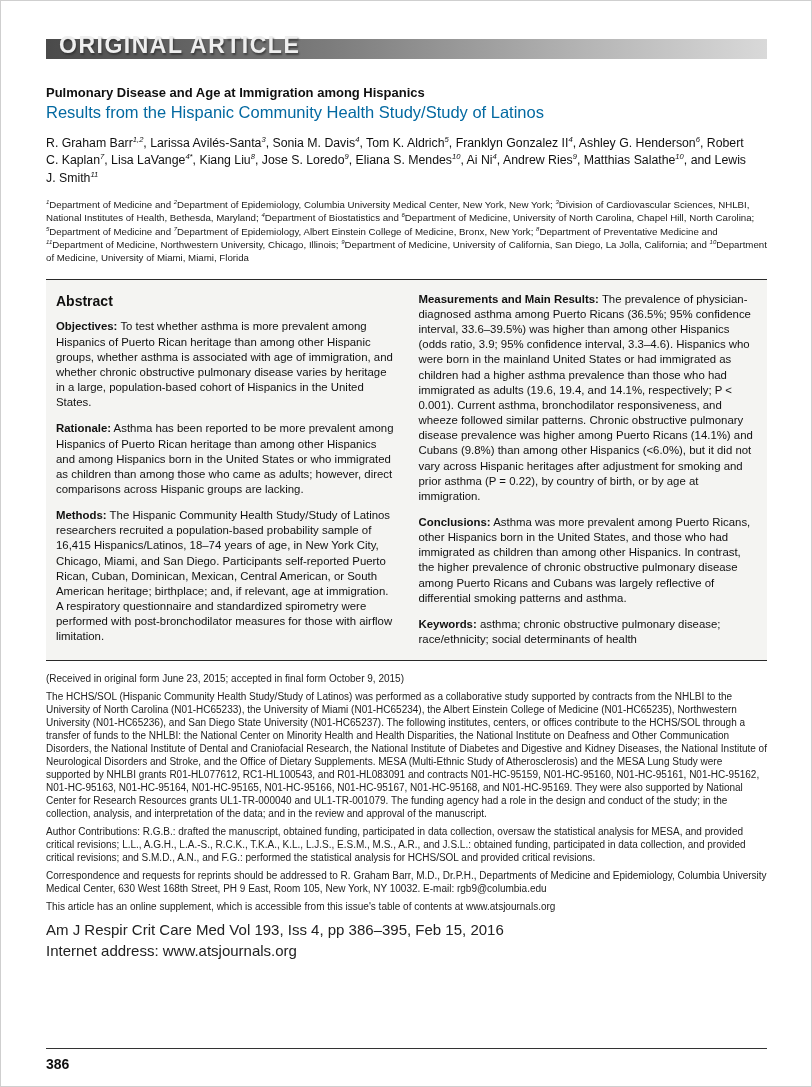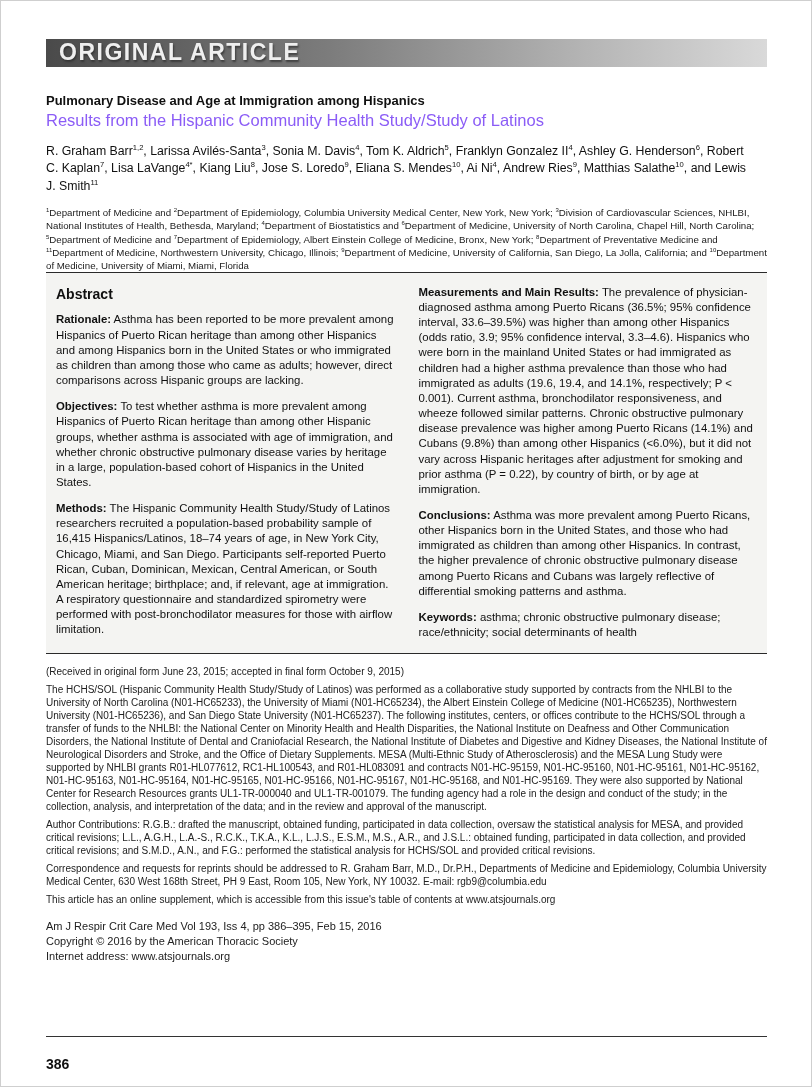--- a/index.html
+++ b/index.html
@@ -9,55 +9,56 @@
     margin:0 auto;
     background:#ffffff;
     border:1px solid #cfcfcf;
     box-sizing:border-box;
     padding:38px 44px 0 45px;
     overflow:hidden;
     font-family:"Liberation Sans", sans-serif;
     color:#111;
   }
   .banner{
-    height:28px;
+    height:20px;
     background:linear-gradient(to right,#4a4a4a 0%,#7d7d7d 40%,#b5b5b5 75%,#d9d9d9 100%);
-    display:flex;align-items:flex-start;
+    display:flex;align-items:flex-end;
     padding-left:13px;
   }
   .banner .banner-text{
     font-size:23px;font-weight:700;letter-spacing:1.5px;
     color:#efefef;
     text-shadow:1px 2px 2px rgba(45,45,45,.75);
   }
   h1.title{font-size:13px;font-weight:700;margin:26px 0 0;color:#101010;}
-  h2.subtitle{font-size:16.5px;font-weight:400;margin:3px 0 0;color:#8b5cf6;}
+  h2.subtitle{font-size:16.5px;font-weight:400;margin:3px 0 0;color:#0369a1;}
   .authors{font-size:12.3px;line-height:1.42;margin:13px 0 0;max-width:706px;color:#101010;}
-  .authors sup,.affiliations sup{font-size:.62em;line-height:0;}
+  .authors sup,.affiliations sup{font-size:.62em;line-height:0;font-style:italic;}
   .affiliations{font-size:9.7px;line-height:1.35;margin:11px 0 0;color:#1a1a1a;}
   .abstract{
+    margin-top:15px;
     background:#f4f4f2;
     border-top:1px solid #2a2a2a;
     border-bottom:1px solid #2a2a2a;
     padding:12px 10px 2px 10px;
     display:flex;gap:24px;
   }
   .abstract .col{flex:1;font-size:11.4px;line-height:1.33;color:#101010;}
   .abstract h3{font-size:14px;font-weight:700;margin:0 0 9px;}
   .abs-p{margin:0 0 11px;}
   .lead{font-weight:700;}
   .notes{margin-top:11px;font-size:10px;line-height:1.3;color:#222;}
   .notes p{margin:0 0 5px;}
-  .citation{margin-top:13px;font-size:11px;line-height:1.35;color:#222;}
+  .citation{margin-top:7px;font-size:15px;line-height:1.35;color:#222;}
   .citation p{margin:0;}
   .plain-link{color:inherit;text-decoration:none;cursor:pointer;}
   .footer{
     position:absolute;left:45px;right:44px;bottom:14px;
     border-top:1px solid #333;
-    padding-top:19px;
+    padding-top:7px;
     display:flex;align-items:baseline;
   }
   .page-num{font-size:14px;font-weight:700;color:#101010;}
   .journal-line{margin-left:auto;font-size:11.6px;color:#101010;}
   .journal-line .sep{font-weight:700;padding:0 3px;}
 </style>
 </head>
 <body>
 
 <div class="page">
@@ -69,42 +70,41 @@
   <h1 class="title">Pulmonary Disease and Age at Immigration among Hispanics</h1>
   <h2 class="subtitle">Results from the Hispanic Community Health Study/Study of Latinos</h2>
 
   <p class="authors">R. Graham Barr<sup>1,2</sup>, Larissa Avilés-Santa<sup>3</sup>, Sonia M. Davis<sup>4</sup>, Tom K. Aldrich<sup>5</sup>, Franklyn Gonzalez II<sup>4</sup>, Ashley G. Henderson<sup>6</sup>, Robert C. Kaplan<sup>7</sup>, Lisa LaVange<sup>4*</sup>, Kiang Liu<sup>8</sup>, Jose S. Loredo<sup>9</sup>, Eliana S. Mendes<sup>10</sup>, Ai Ni<sup>4</sup>, Andrew Ries<sup>9</sup>, Matthias Salathe<sup>10</sup>, and Lewis J. Smith<sup>11</sup></p>
 
   <p class="affiliations"><sup>1</sup>Department of Medicine and <sup>2</sup>Department of Epidemiology, Columbia University Medical Center, New York, New York; <sup>3</sup>Division of Cardiovascular Sciences, NHLBI, National Institutes of Health, Bethesda, Maryland; <sup>4</sup>Department of Biostatistics and <sup>6</sup>Department of Medicine, University of North Carolina, Chapel Hill, North Carolina; <sup>5</sup>Department of Medicine and <sup>7</sup>Department of Epidemiology, Albert Einstein College of Medicine, Bronx, New York; <sup>8</sup>Department of Preventative Medicine and <sup>11</sup>Department of Medicine, Northwestern University, Chicago, Illinois; <sup>9</sup>Department of Medicine, University of California, San Diego, La Jolla, California; and <sup>10</sup>Department of Medicine, University of Miami, Miami, Florida</p>
 
   <div class="abstract">
     <div class="col">
       <h3>Abstract</h3>
+      <p class="abs-p"><span class="lead">Objectives:</span> <span>To test whether asthma is more prevalent among Hispanics of Puerto Rican heritage than among other Hispanic groups, whether asthma is associated with age of immigration, and whether chronic obstructive pulmonary disease varies by heritage in a large, population-based cohort of Hispanics in the United States.</span></p>
       <p class="abs-p"><span class="lead">Rationale:</span> <span>Asthma has been reported to be more prevalent among Hispanics of Puerto Rican heritage than among other Hispanics and among Hispanics born in the United States or who immigrated as children than among those who came as adults; however, direct comparisons across Hispanic groups are lacking.</span></p>
-      <p class="abs-p"><span class="lead">Objectives:</span> <span>To test whether asthma is more prevalent among Hispanics of Puerto Rican heritage than among other Hispanic groups, whether asthma is associated with age of immigration, and whether chronic obstructive pulmonary disease varies by heritage in a large, population-based cohort of Hispanics in the United States.</span></p>
       <p class="abs-p"><span class="lead">Methods:</span> <span>The Hispanic Community Health Study/Study of Latinos researchers recruited a population-based probability sample of 16,415 Hispanics/Latinos, 18–74 years of age, in New York City, Chicago, Miami, and San Diego. Participants self-reported Puerto Rican, Cuban, Dominican, Mexican, Central American, or South American heritage; birthplace; and, if relevant, age at immigration. A respiratory questionnaire and standardized spirometry were performed with post-bronchodilator measures for those with airflow limitation.</span></p>
     </div>
     <div class="col">
       <p class="abs-p"><span class="lead">Measurements and Main Results:</span> <span>The prevalence of physician-diagnosed asthma among Puerto Ricans (36.5%; 95% confidence interval, 33.6–39.5%) was higher than among other Hispanics (odds ratio, 3.9; 95% confidence interval, 3.3–4.6). Hispanics who were born in the mainland United States or had immigrated as children had a higher asthma prevalence than those who had immigrated as adults (19.6, 19.4, and 14.1%, respectively; P &lt; 0.001). Current asthma, bronchodilator responsiveness, and wheeze followed similar patterns. Chronic obstructive pulmonary disease prevalence was higher among Puerto Ricans (14.1%) and Cubans (9.8%) than among other Hispanics (&lt;6.0%), but it did not vary across Hispanic heritages after adjustment for smoking and prior asthma (P = 0.22), by country of birth, or by age at immigration.</span></p>
       <p class="abs-p"><span class="lead">Conclusions:</span> <span>Asthma was more prevalent among Puerto Ricans, other Hispanics born in the United States, and those who had immigrated as children than among other Hispanics. In contrast, the higher prevalence of chronic obstructive pulmonary disease among Puerto Ricans and Cubans was largely reflective of differential smoking patterns and asthma.</span></p>
       <p class="abs-p"><span class="lead">Keywords:</span> <span>asthma; chronic obstructive pulmonary disease; race/ethnicity; social determinants of health</span></p>
     </div>
   </div>
 
   <div class="notes">
     <p>(Received in original form June 23, 2015; accepted in final form October 9, 2015)</p>
     <p>The HCHS/SOL (Hispanic Community Health Study/Study of Latinos) was performed as a collaborative study supported by contracts from the NHLBI to the University of North Carolina (N01-HC65233), the University of Miami (N01-HC65234), the Albert Einstein College of Medicine (N01-HC65235), Northwestern University (N01-HC65236), and San Diego State University (N01-HC65237). The following institutes, centers, or offices contribute to the HCHS/SOL through a transfer of funds to the NHLBI: the National Center on Minority Health and Health Disparities, the National Institute on Deafness and Other Communication Disorders, the National Institute of Dental and Craniofacial Research, the National Institute of Diabetes and Digestive and Kidney Diseases, the National Institute of Neurological Disorders and Stroke, and the Office of Dietary Supplements. MESA (Multi-Ethnic Study of Atherosclerosis) and the MESA Lung Study were supported by NHLBI grants R01-HL077612, RC1-HL100543, and R01-HL083091 and contracts N01-HC-95159, N01-HC-95160, N01-HC-95161, N01-HC-95162, N01-HC-95163, N01-HC-95164, N01-HC-95165, N01-HC-95166, N01-HC-95167, N01-HC-95168, and N01-HC-95169. They were also supported by National Center for Research Resources grants UL1-TR-000040 and UL1-TR-001079. The funding agency had a role in the design and conduct of the study; in the collection, analysis, and interpretation of the data; and in the review and approval of the manuscript.</p>
     <p>Author Contributions: R.G.B.: drafted the manuscript, obtained funding, participated in data collection, oversaw the statistical analysis for MESA, and provided critical revisions; L.L., A.G.H., L.A.-S., R.C.K., T.K.A., K.L., L.J.S., E.S.M., M.S., A.R., and J.S.L.: obtained funding, participated in data collection, and provided critical revisions; and S.M.D., A.N., and F.G.: performed the statistical analysis for HCHS/SOL and provided critical revisions.</p>
     <p><span>Correspondence and requests for reprints should be addressed to R. Graham Barr, M.D., Dr.P.H., Departments of Medicine and Epidemiology, Columbia University Medical Center, 630 West 168th Street, PH 9 East, Room 105, New York, NY 10032. E-mail: </span><span class="plain-link">rgb9@columbia.edu</span></p>
     <p><span>This article has an online supplement, which is accessible from this issue's table of contents at </span><span class="plain-link">www.atsjournals.org</span></p>
   </div>
 
   <div class="citation">
     <p>Am J Respir Crit Care Med Vol 193, Iss 4, pp 386–395, Feb 15, 2016</p>
-    <p>Copyright © 2016 by the American Thoracic Society</p>
     <p><span>Internet address: </span><span class="plain-link">www.atsjournals.org</span></p>
   </div>
 
   <div class="footer">
     <span class="page-num">386</span>
   </div>
 
 </div>
 
 </body></html>

